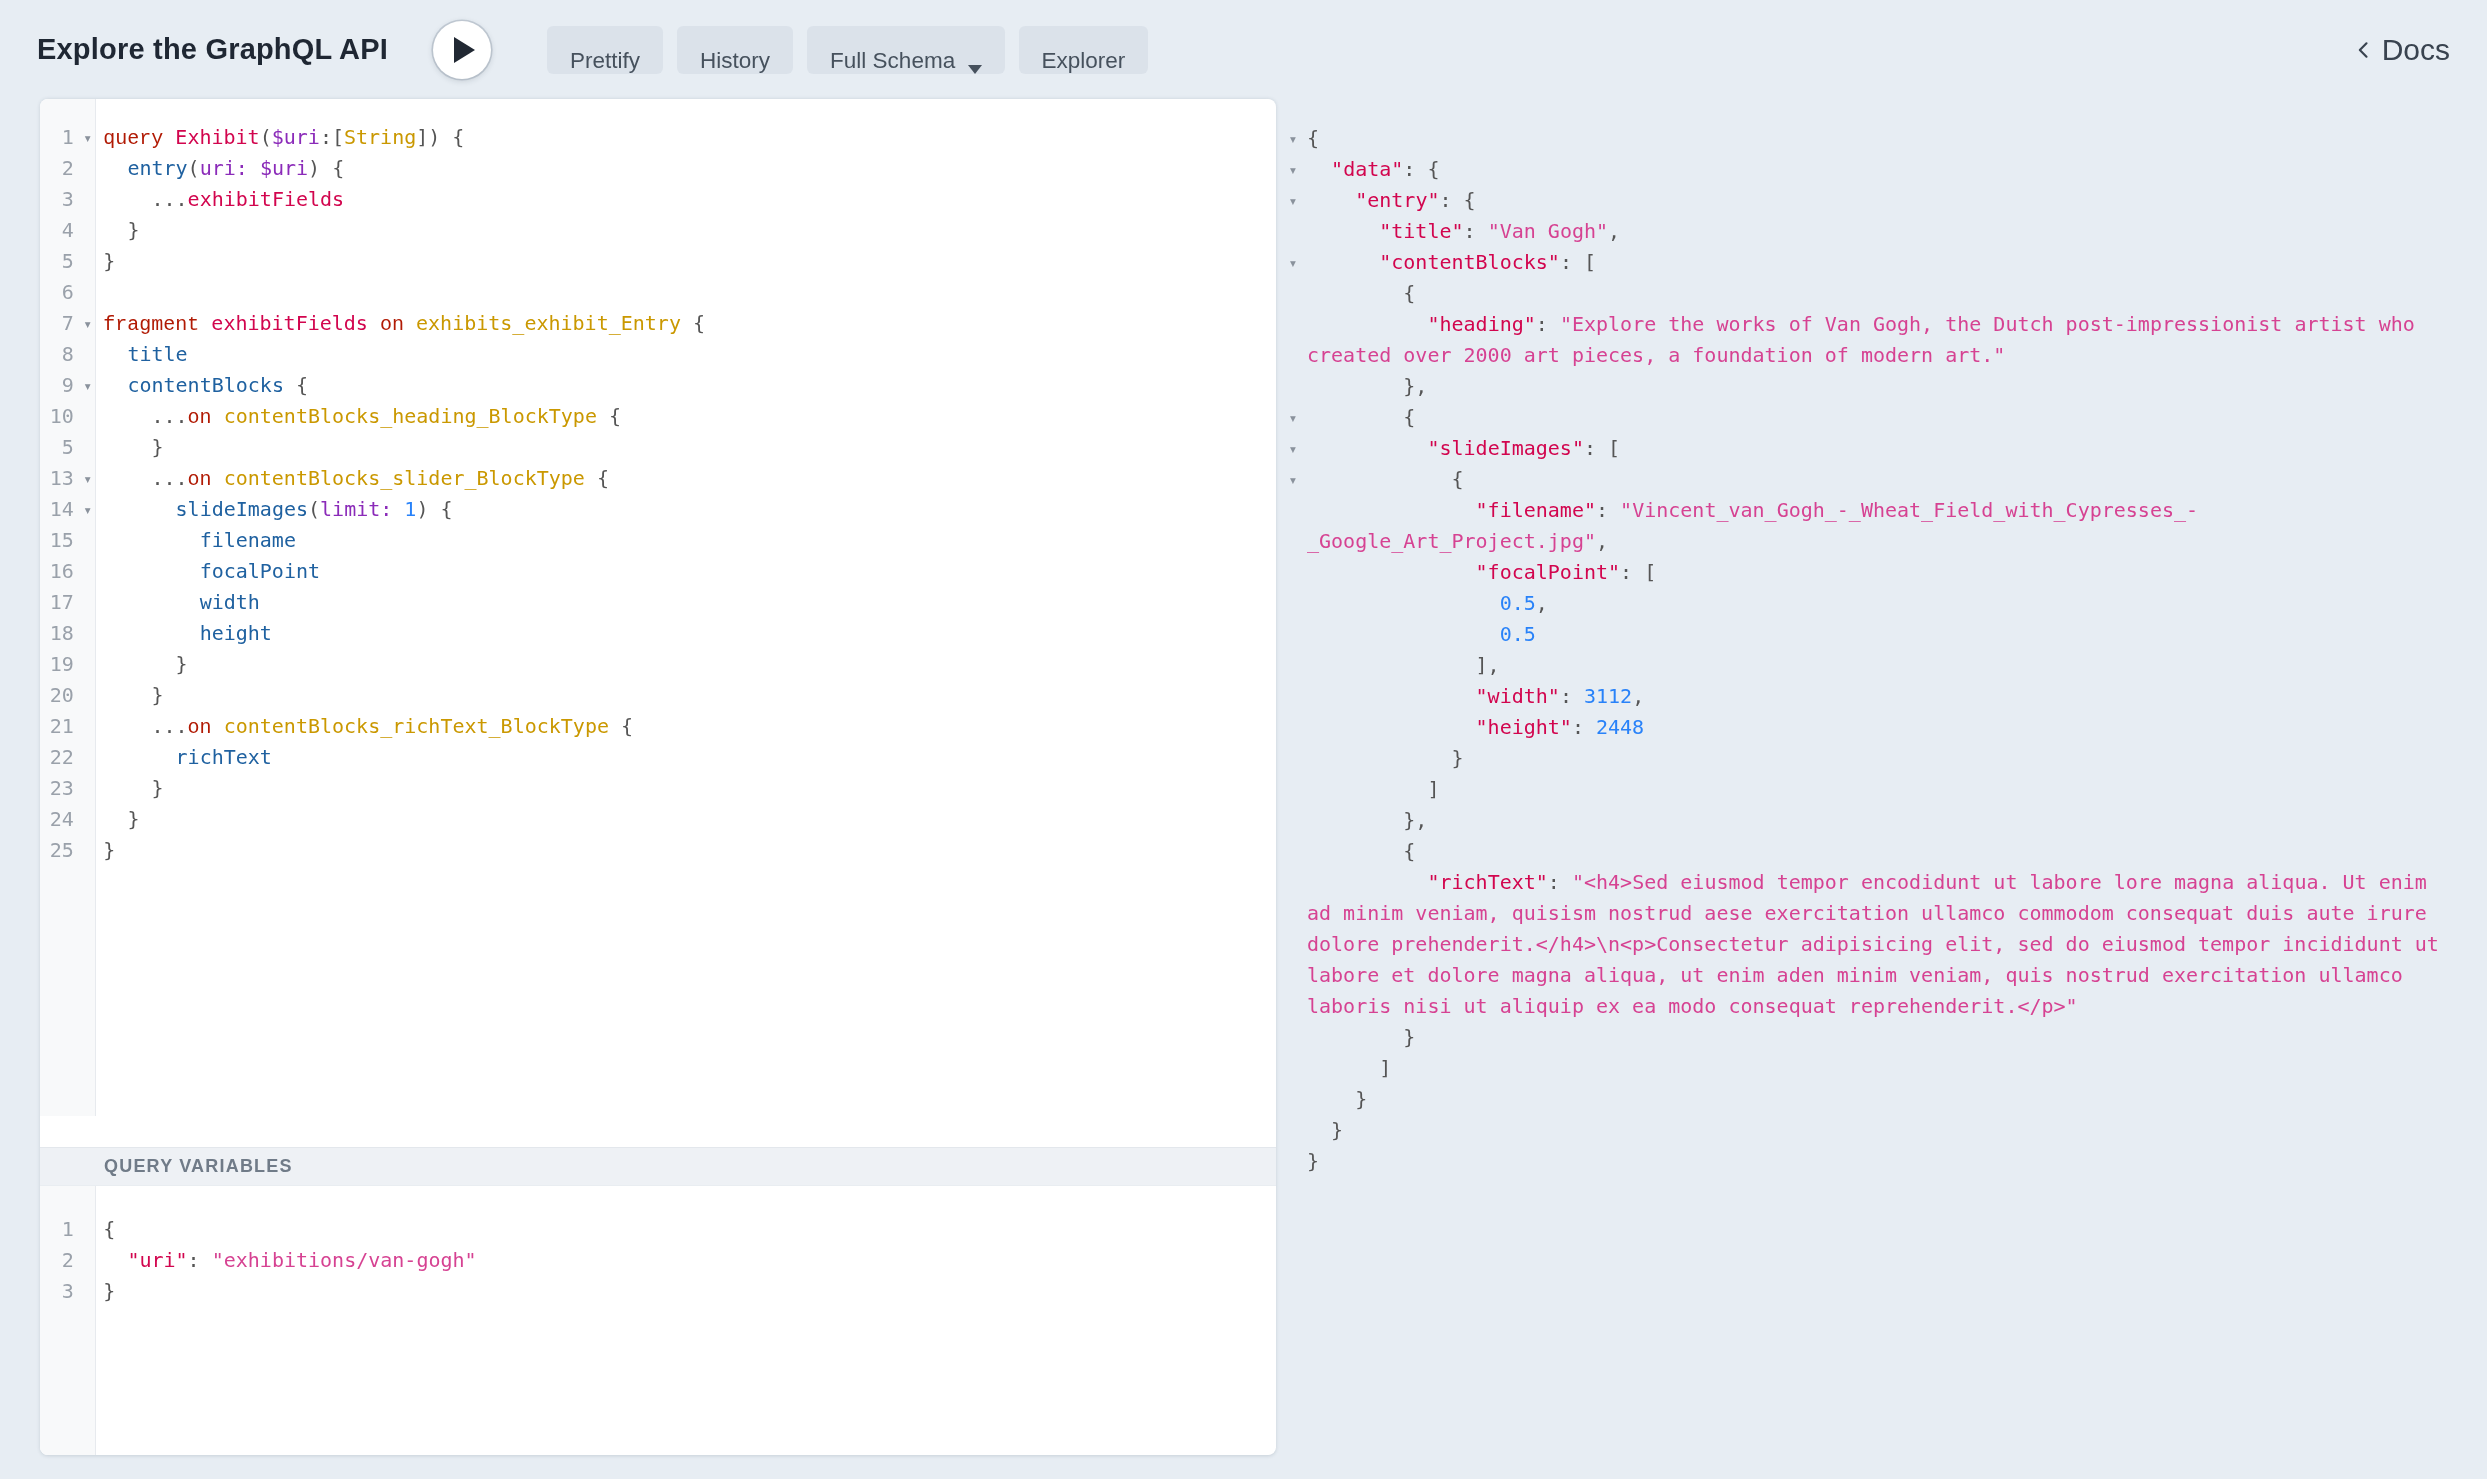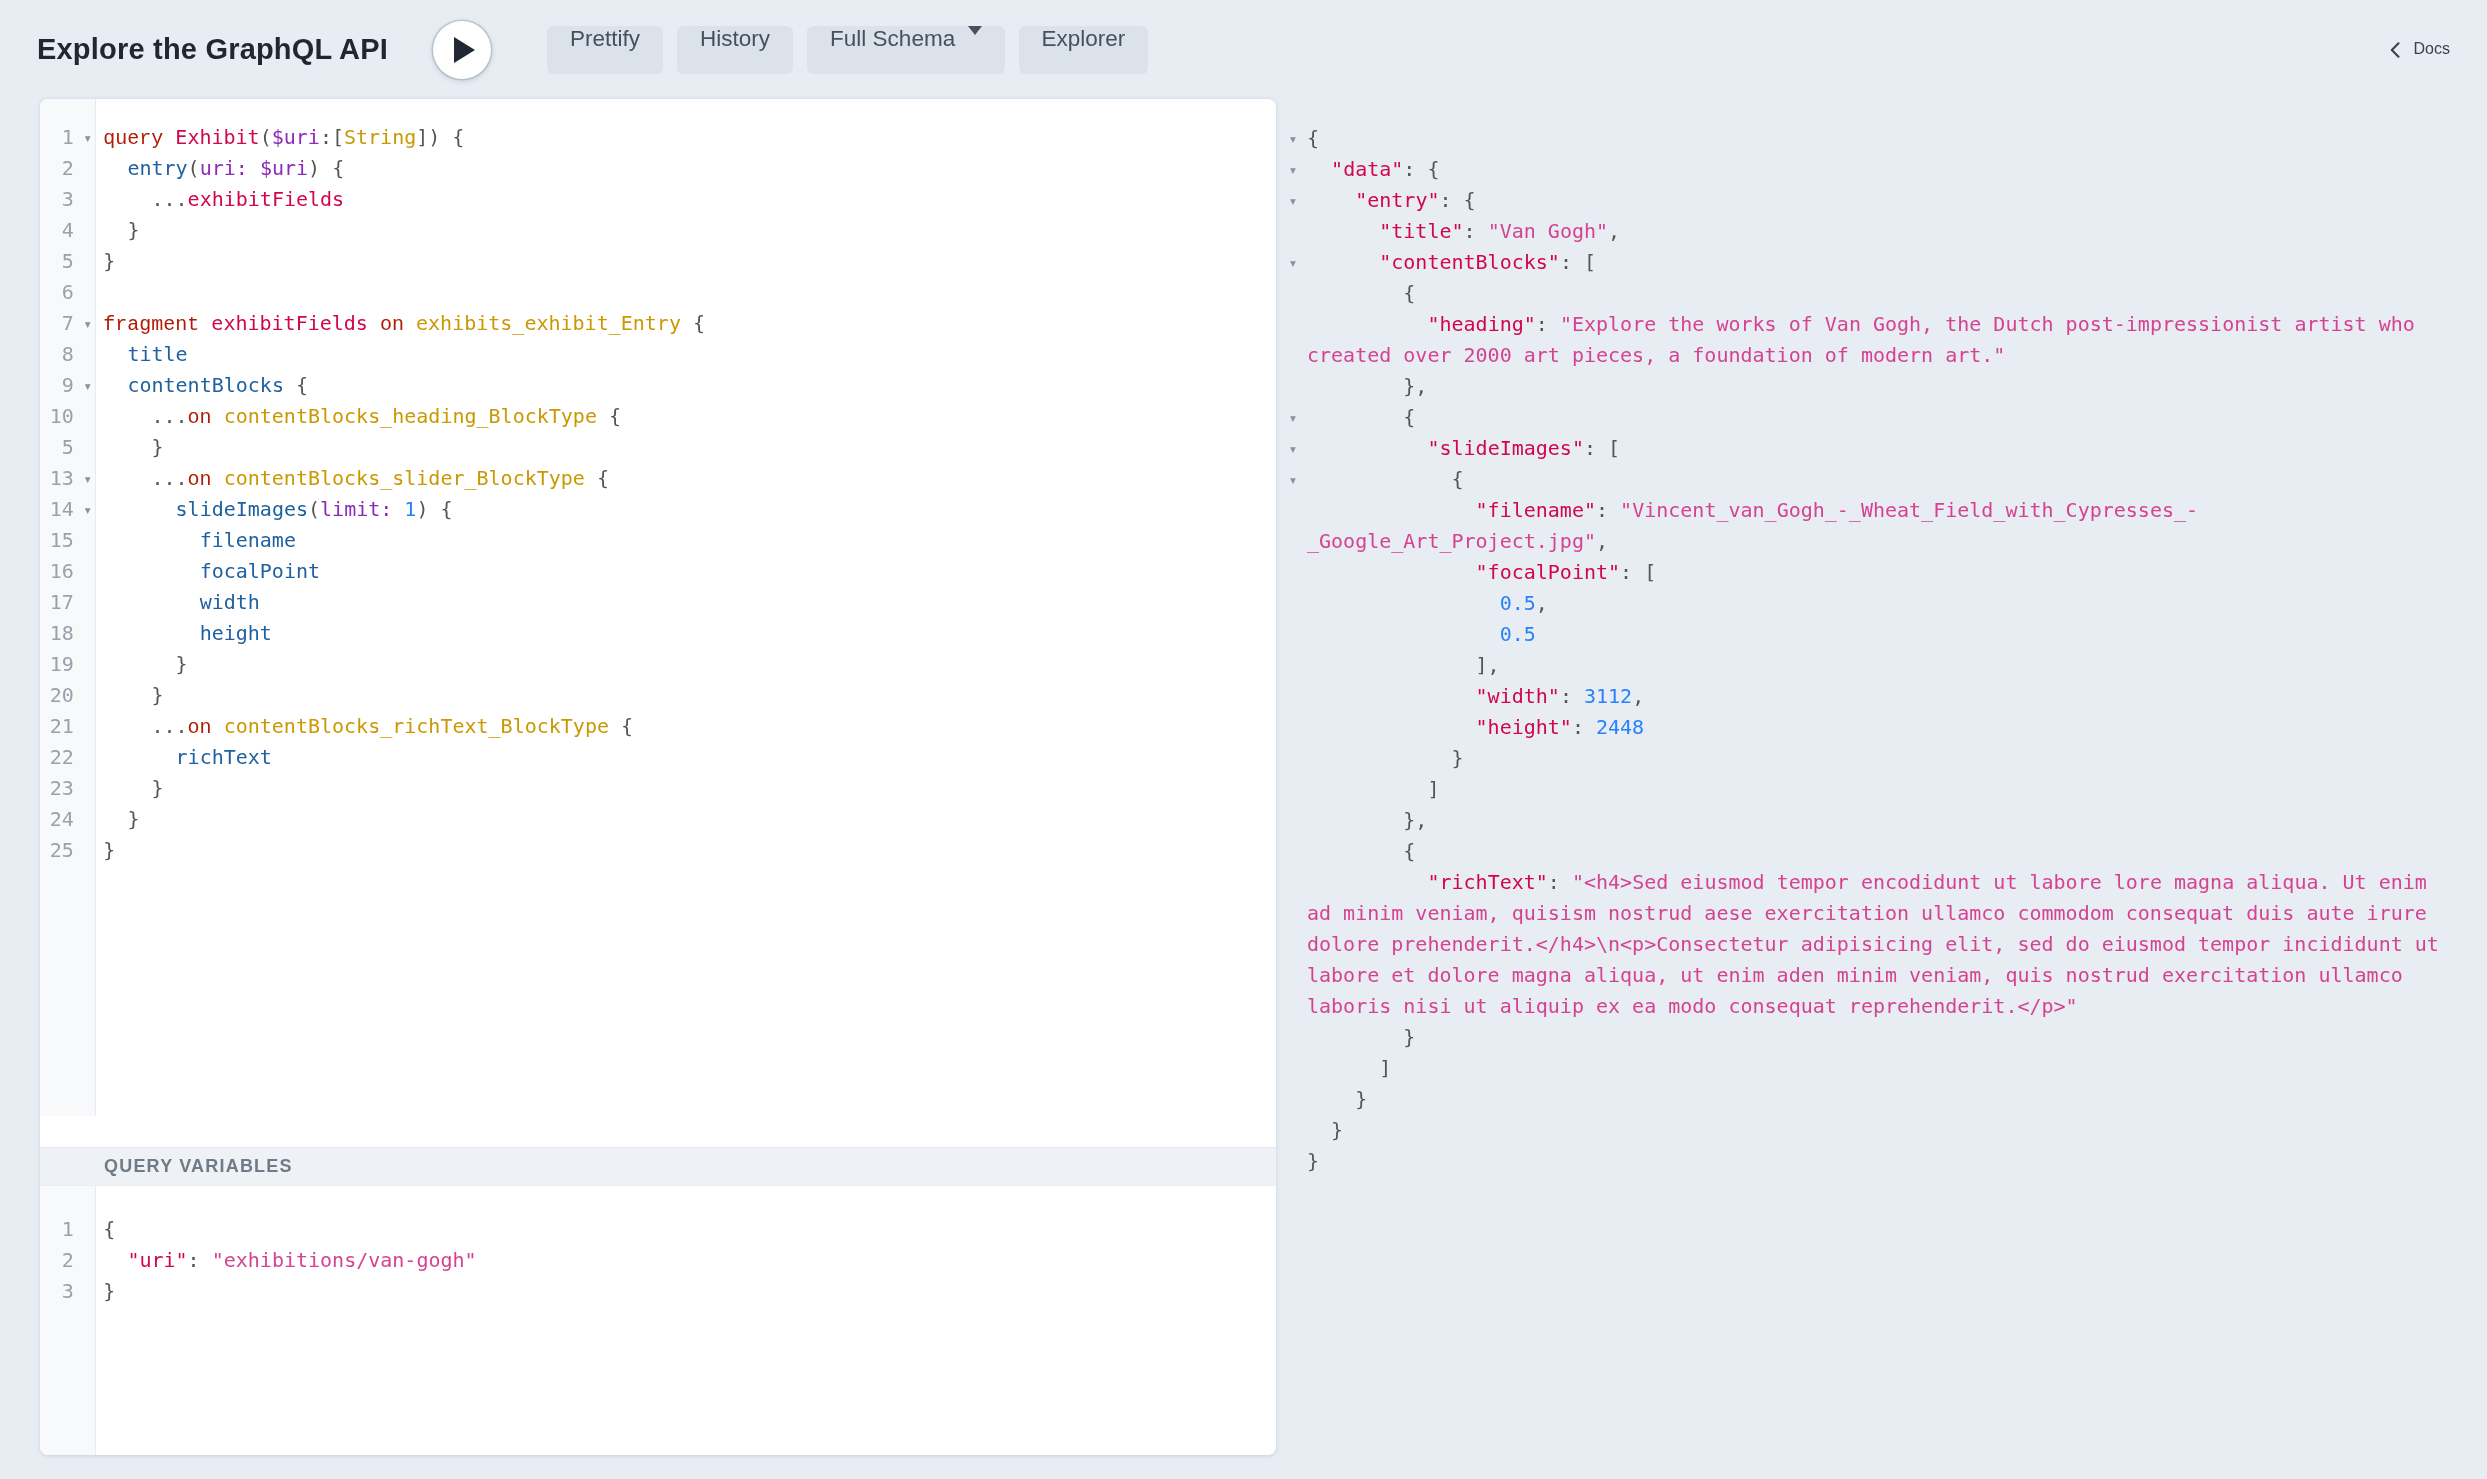--- a/index.html
+++ b/index.html
@@ -26,31 +26,31 @@
     box-shadow:0 0 0 1.6px rgba(110,125,145,.28), 0 1.6px 6.2px rgba(30,45,60,.18);
   }
   .play-icon {
     width:0; height:0; margin-left:5.4px;
     border-left:21px solid #212833; border-top:13.2px solid transparent; border-bottom:13.2px solid transparent;
   }
   .btn-group { display:flex; gap:14px; margin-left:56px; }
   .tb-btn {
     height:48px; padding:0 23px; border:none; border-radius:6.2px;
     background:var(--button-bg,#dbe2ea); color:var(--button-text,#46515d);
-    font-size:22.5px; font-family:inherit; display:flex; align-items:flex-start; cursor:pointer;
+    font-size:22.5px; font-family:inherit; display:flex; align-items:flex-end; cursor:pointer;
     white-space:nowrap;
   }
   .caret-down {
     width:0; height:0; margin-left:12.4px;
     border-left:7.8px solid transparent; border-right:7.8px solid transparent;
     border-top:9.3px solid var(--button-text,#46515d);
   }
   .docs-link {
-    margin-left:auto; display:flex; gap:7.8px;
-    font-size:16px; color:#39434f; cursor:pointer; white-space:nowrap;
+    margin-left:auto; display:flex; align-items:center; gap:7.8px;
+    font-size:30px; color:#39434f; cursor:pointer; white-space:nowrap;
   }
   .chev-left { width:20px; height:20px; display:block; }
 
   
   .editor-panel {
     position:absolute; left:40px; top:99px; width:1236px; height:1356px;
     background:var(--panel-bg,#fff); border-radius:7.8px; overflow:hidden;
     box-shadow:0 0.8px 3.9px rgba(40,60,80,.16);
     display:flex; flex-direction:column;
   }

